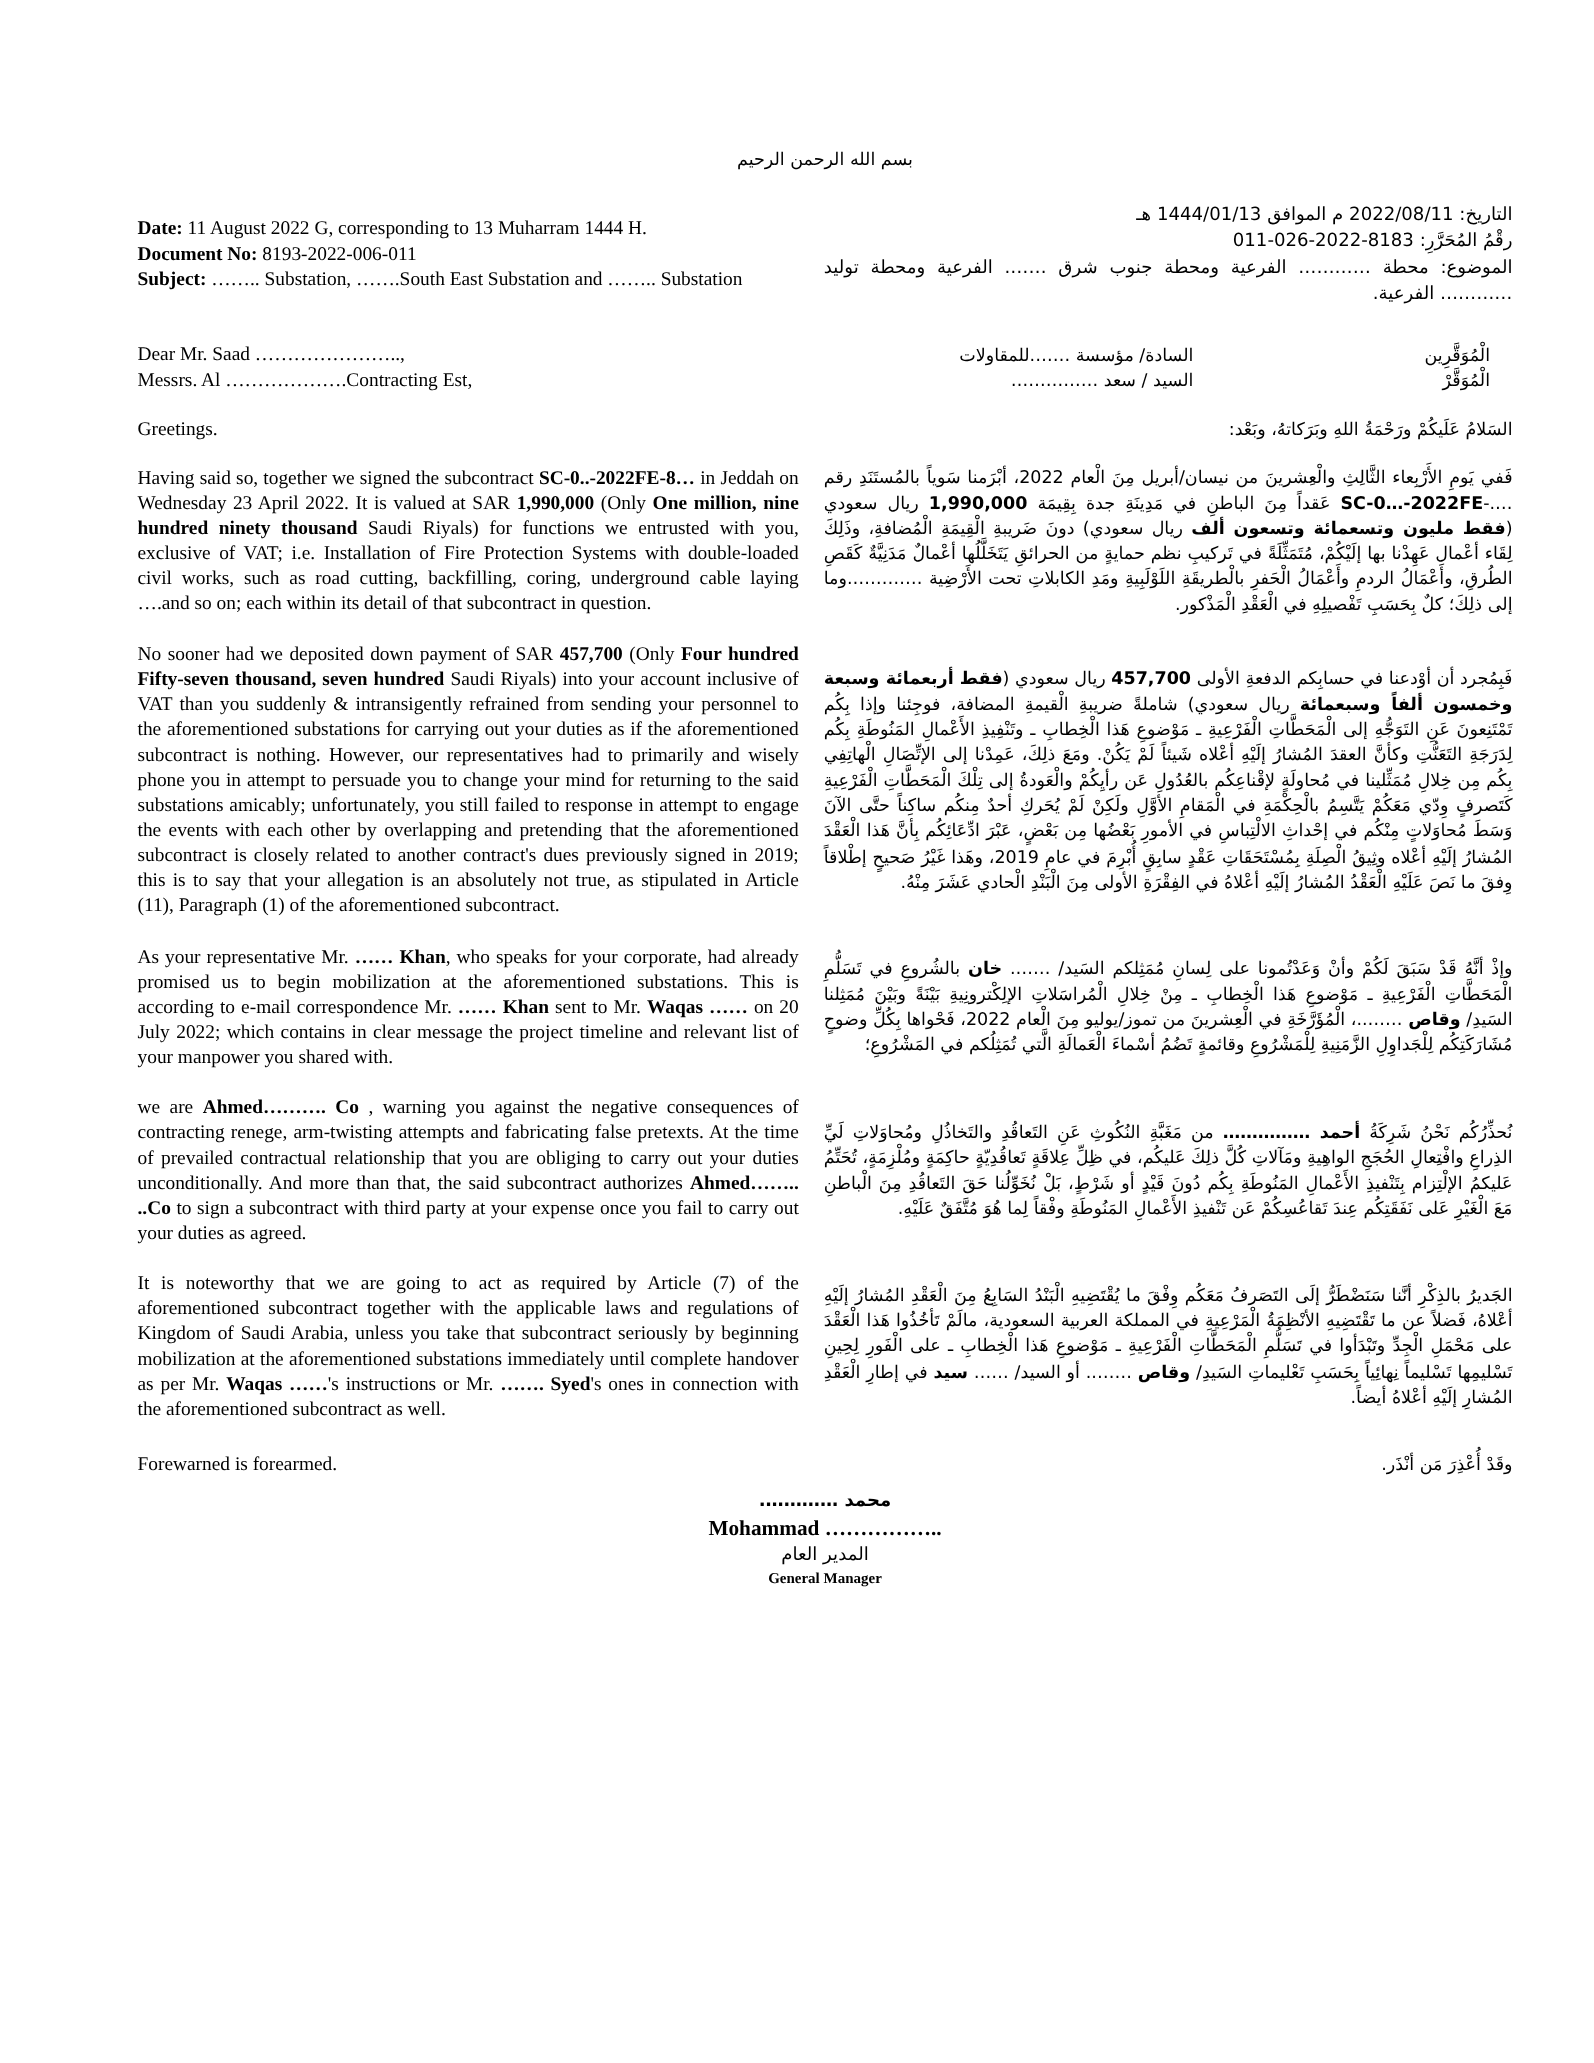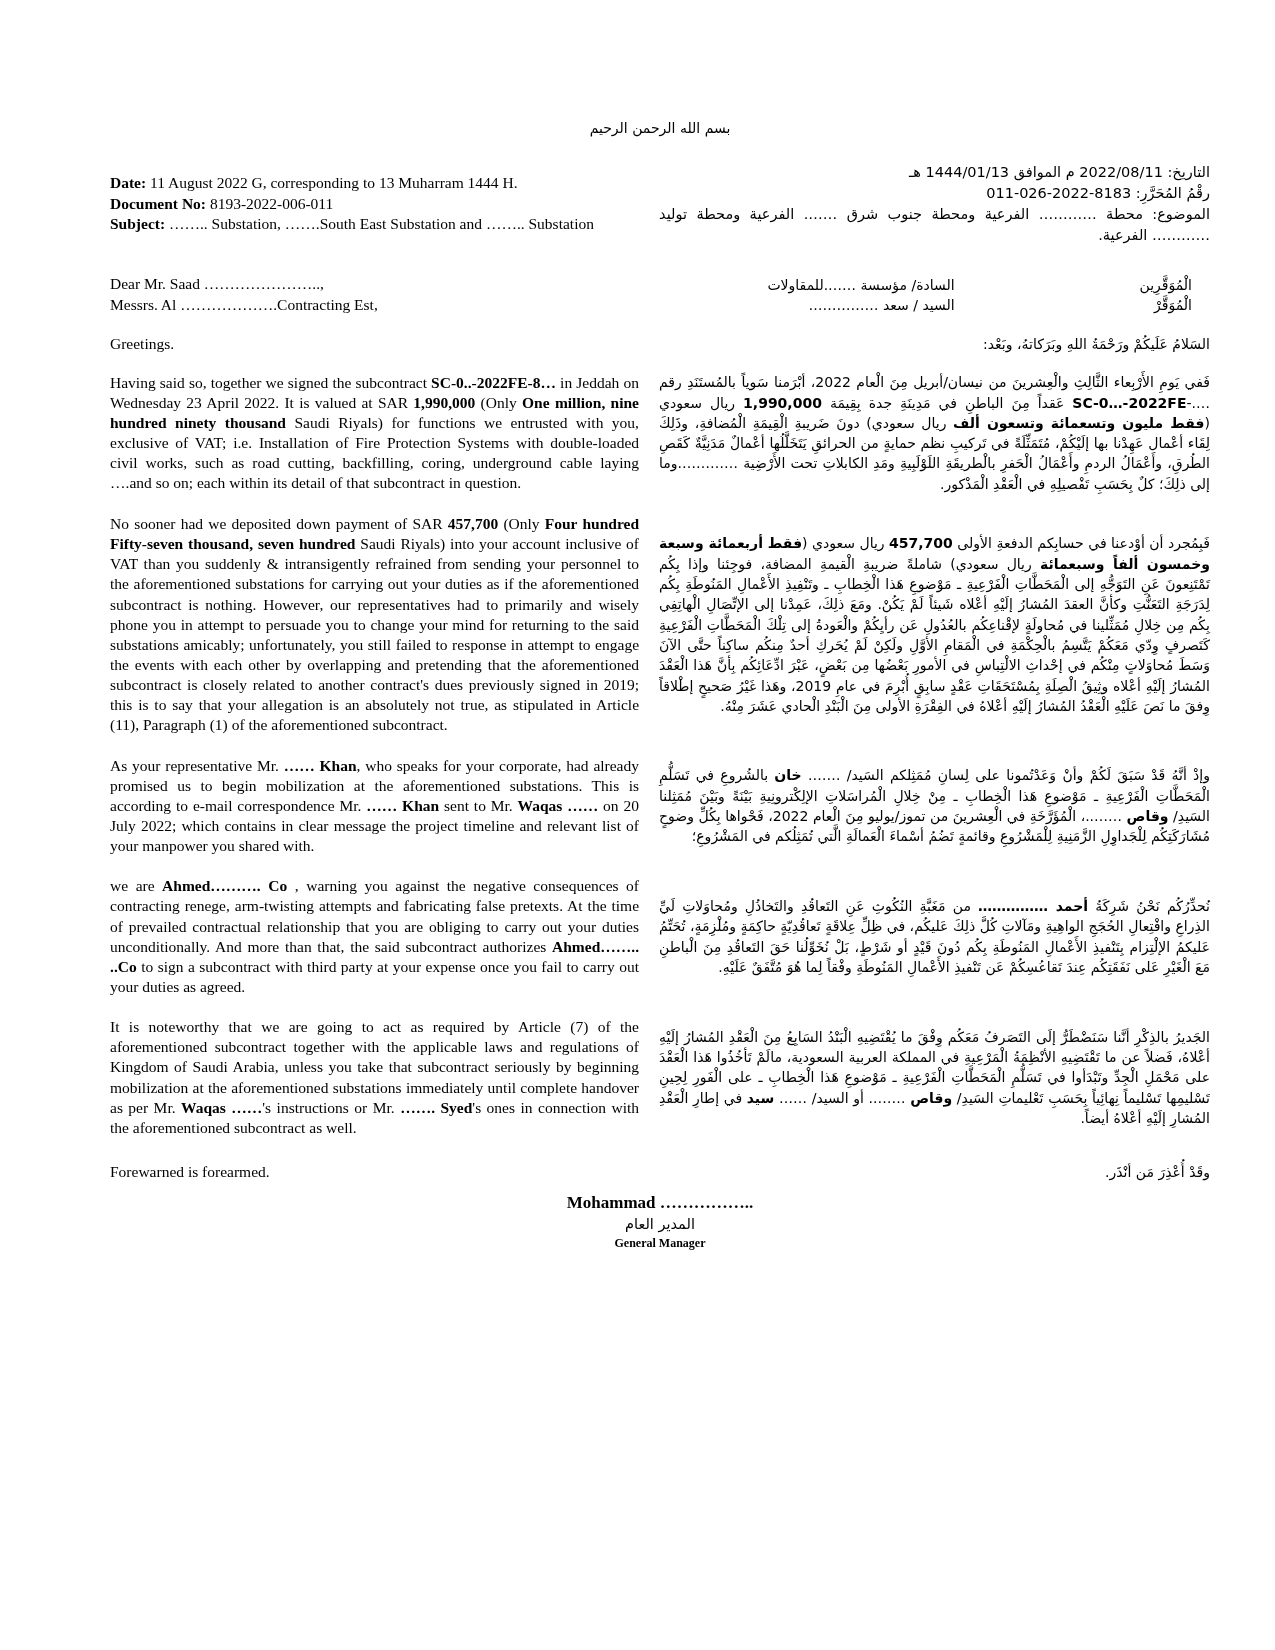--- a/index.html
+++ b/index.html
@@ -271,19 +271,20 @@
         </div>
       </div>
     </div>
 
   <div class="row" style="margin-top:6px">
     <div class="col-en final-en">Forewarned is forearmed.</div>
     <div class="col-ar final-ar">وقَدْ أُعْذِرَ مَن أنْذَر.</div>
   </div>
 
   <div class="sig">
+    <div class="sig-ar-name">محمد ………….</div>
     <div class="sig-en-name">Mohammad ……………..</div>
     <div class="sig-ar-title">المدير العام</div>
     <div class="sig-en-title">General Manager</div>
   </div>
 
 
 </div>
 
 </body></html>

